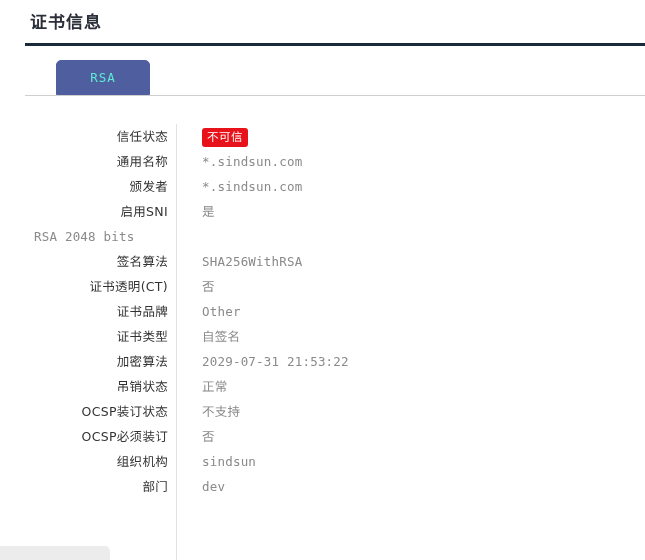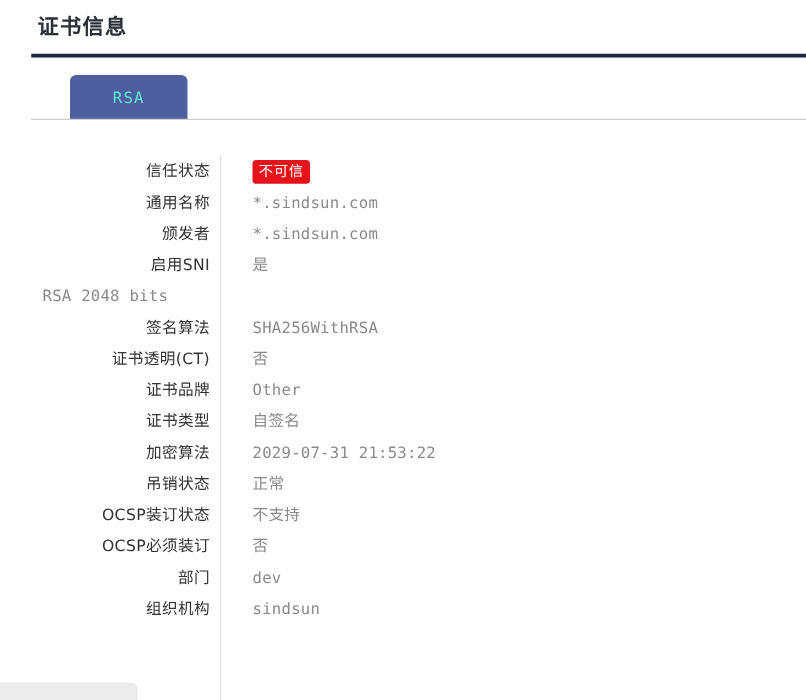--- a/index.html
+++ b/index.html
@@ -210,23 +210,23 @@
       </div>
       <div class="row">
         <div class="row-label">OCSP装订状态</div>
         <div class="row-value">不支持</div>
       </div>
       <div class="row">
         <div class="row-label">OCSP必须装订</div>
         <div class="row-value">否</div>
       </div>
       <div class="row">
+        <div class="row-label">组织机构</div>
+        <div class="row-value">sindsun</div>
+      </div>
+      <div class="row">
         <div class="row-label">部门</div>
         <div class="row-value">dev</div>
       </div>
-      <div class="row">
-        <div class="row-label">组织机构</div>
-        <div class="row-value">sindsun</div>
-      </div>
     </div>
 </div>
 
 <div class="status-strip"></div>
 
 </body></html>

